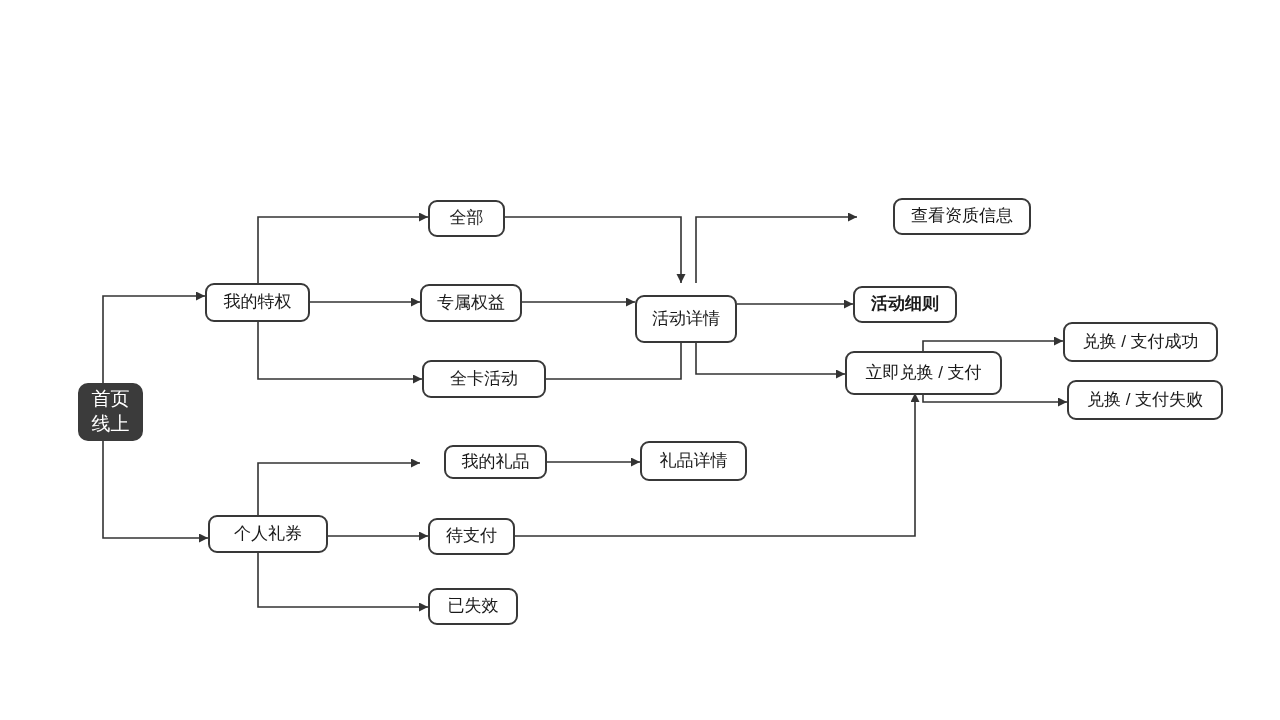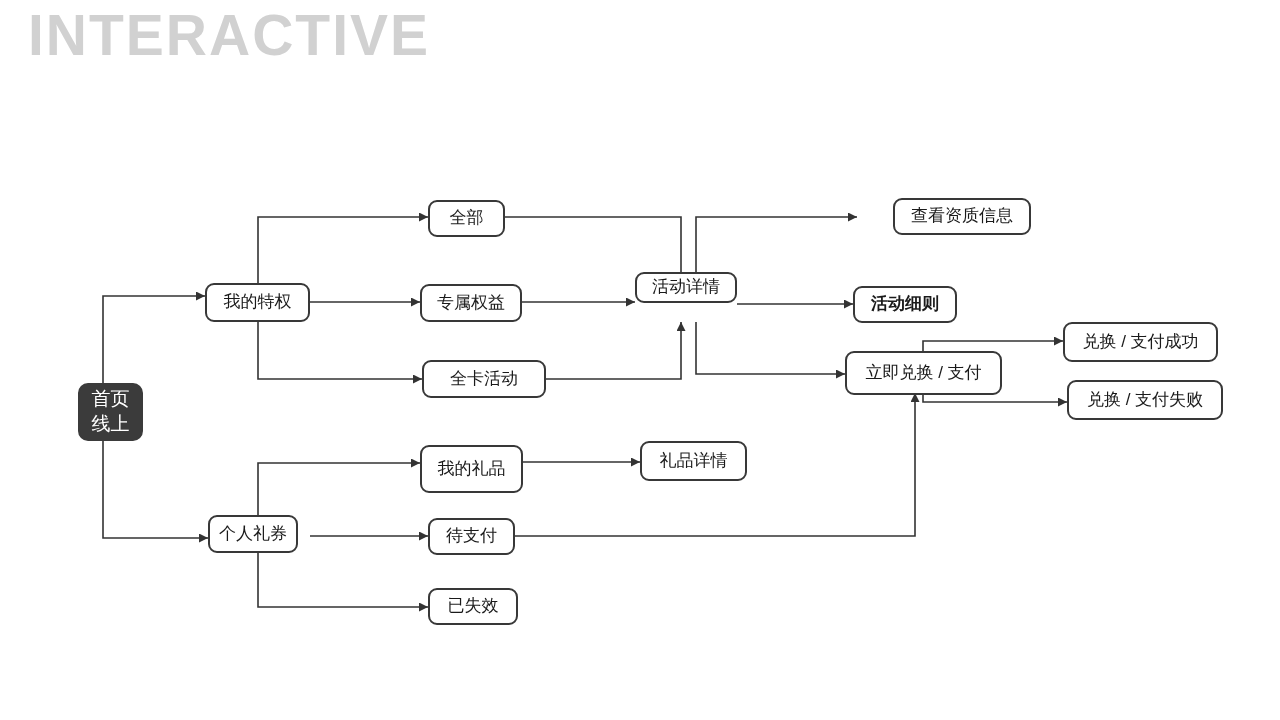--- a/index.html
+++ b/index.html
@@ -57,21 +57,20 @@
     border-color: var(--dark-fill, #3b3b3b);
     border-radius: 10px;
     color: var(--dark-text, #ffffff);
     font-size: 19px;
   }
 </style>
 </head>
 <body>
 
 <div id="canvas">
-  <div id="page-title">INTERACTIVE</div>
 
   <svg id="edges-svg" viewBox="0 0 1280 720" xmlns="http://www.w3.org/2000/svg">
     <defs>
       <marker id="arrow" markerWidth="10" markerHeight="10" refX="9" refY="4.5" orient="auto" markerUnits="userSpaceOnUse">
         <path d="M0,0 L9,4.5 L0,9 Z" fill="#333333"></path>
       </marker>
     </defs>
     <g id="edge-group">
         <polyline points="103,383 103,296 205,296" marker-end="url(#arrow)"></polyline>
         <polyline points="103,441 103,538 208,538" marker-end="url(#arrow)"></polyline>
@@ -94,25 +93,25 @@
       </g>
   </svg>
 
   <div id="node-layer">
       <div class="node dark" style="left: 78px; top: 383px; width: 65px; height: 58px;">首页
 线上</div>
       <div class="node" style="left: 205px; top: 283px; width: 105px; height: 39px;">我的特权</div>
       <div class="node" style="left: 428px; top: 200px; width: 77px; height: 37px;">全部</div>
       <div class="node" style="left: 420px; top: 284px; width: 102px; height: 38px;">专属权益</div>
       <div class="node" style="left: 422px; top: 360px; width: 124px; height: 38px;">全卡活动</div>
-      <div class="node" style="left: 635px; top: 272px; width: 102px; height: 31px;">活动详情</div>
+      <div class="node" style="left: 635px; top: 295px; width: 102px; height: 48px;">活动详情</div>
       <div class="node" style="left: 857px; top: 198px; width: 138px; height: 37px; margin-left: 36px;">查看资质信息</div>
       <div class="node" style="left: 853px; top: 286px; width: 104px; height: 37px; font-weight: bold;">活动细则</div>
       <div class="node" style="left: 845px; top: 351px; width: 157px; height: 44px; text-align: center;">立即兑换 / 支付</div>
       <div class="node" style="left: 1063px; top: 322px; width: 155px; height: 40px;">兑换 / 支付成功</div>
       <div class="node" style="left: 1067px; top: 380px; width: 156px; height: 40px;">兑换 / 支付失败</div>
-      <div class="node" style="left: 208px; top: 515px; width: 90px; height: 38px;">个人礼券</div>
-      <div class="node" style="left: 420px; top: 445px; width: 103px; height: 48px;">我的礼品</div>
+      <div class="node" style="left: 208px; top: 515px; width: 120px; height: 38px;">个人礼券</div>
+      <div class="node" style="left: 444px; top: 445px; width: 103px; height: 34px;">我的礼品</div>
       <div class="node" style="left: 640px; top: 441px; width: 107px; height: 40px;">礼品详情</div>
       <div class="node" style="left: 428px; top: 518px; width: 87px; height: 37px;">待支付</div>
       <div class="node" style="left: 428px; top: 588px; width: 90px; height: 37px;">已失效</div>
     </div>
 </div>
 
 </body></html>

